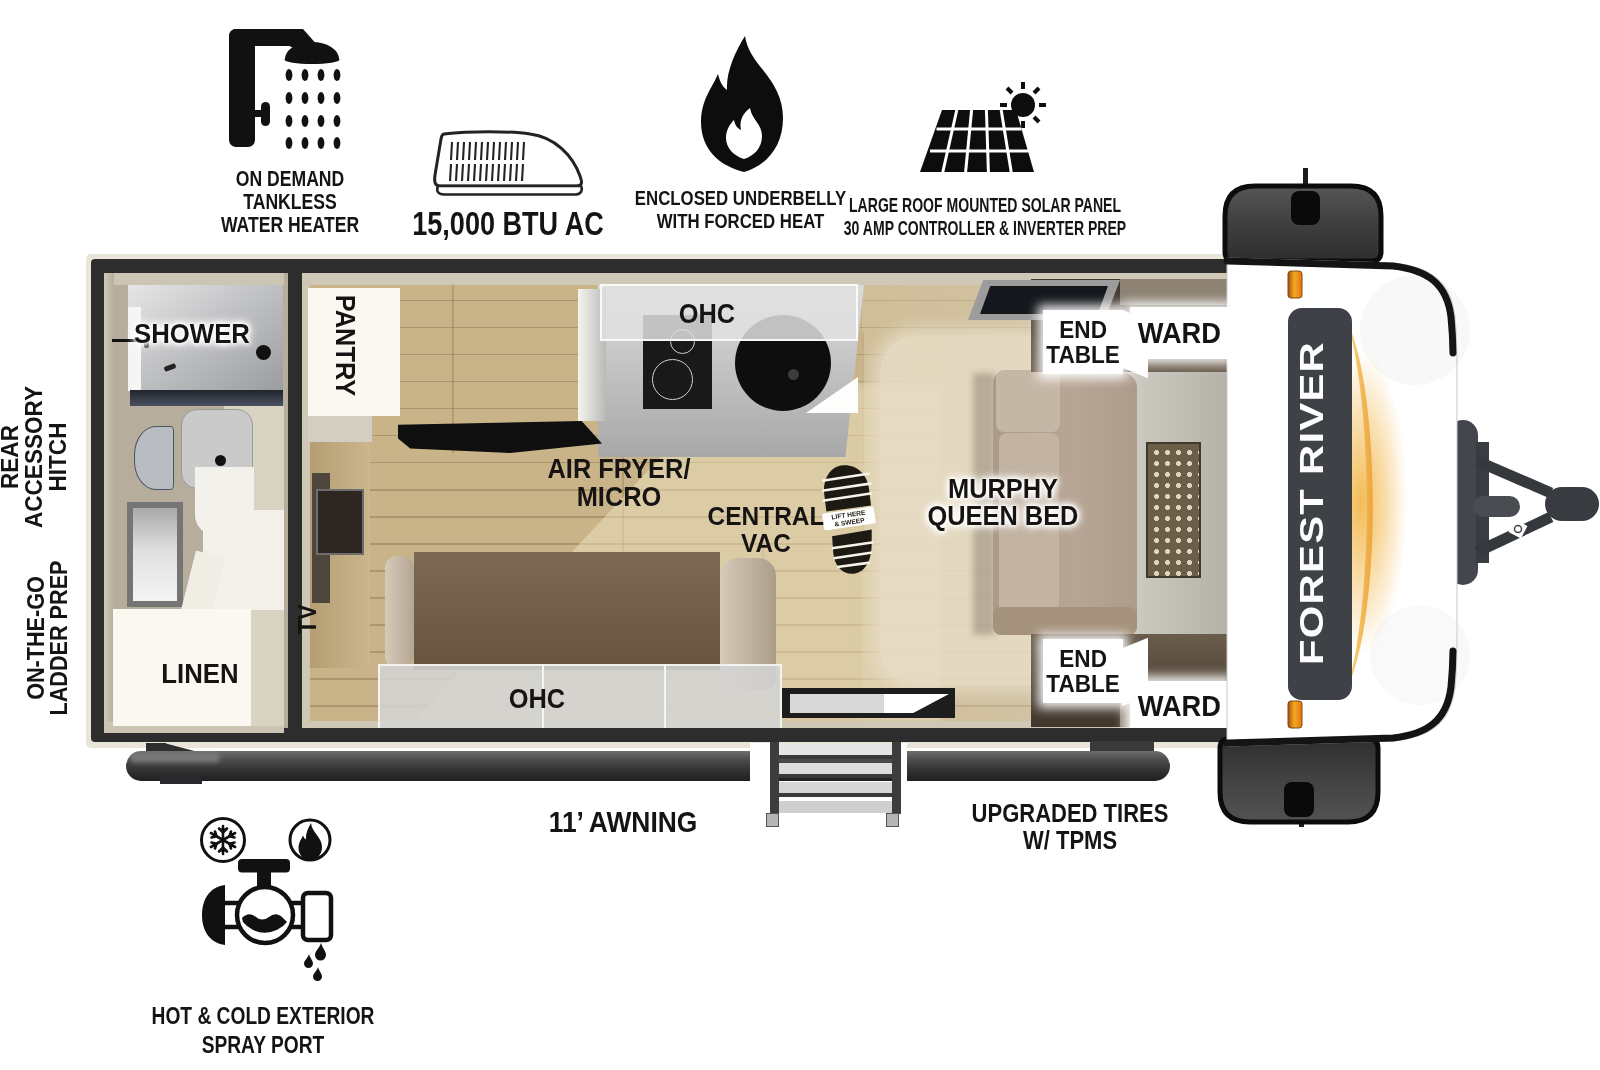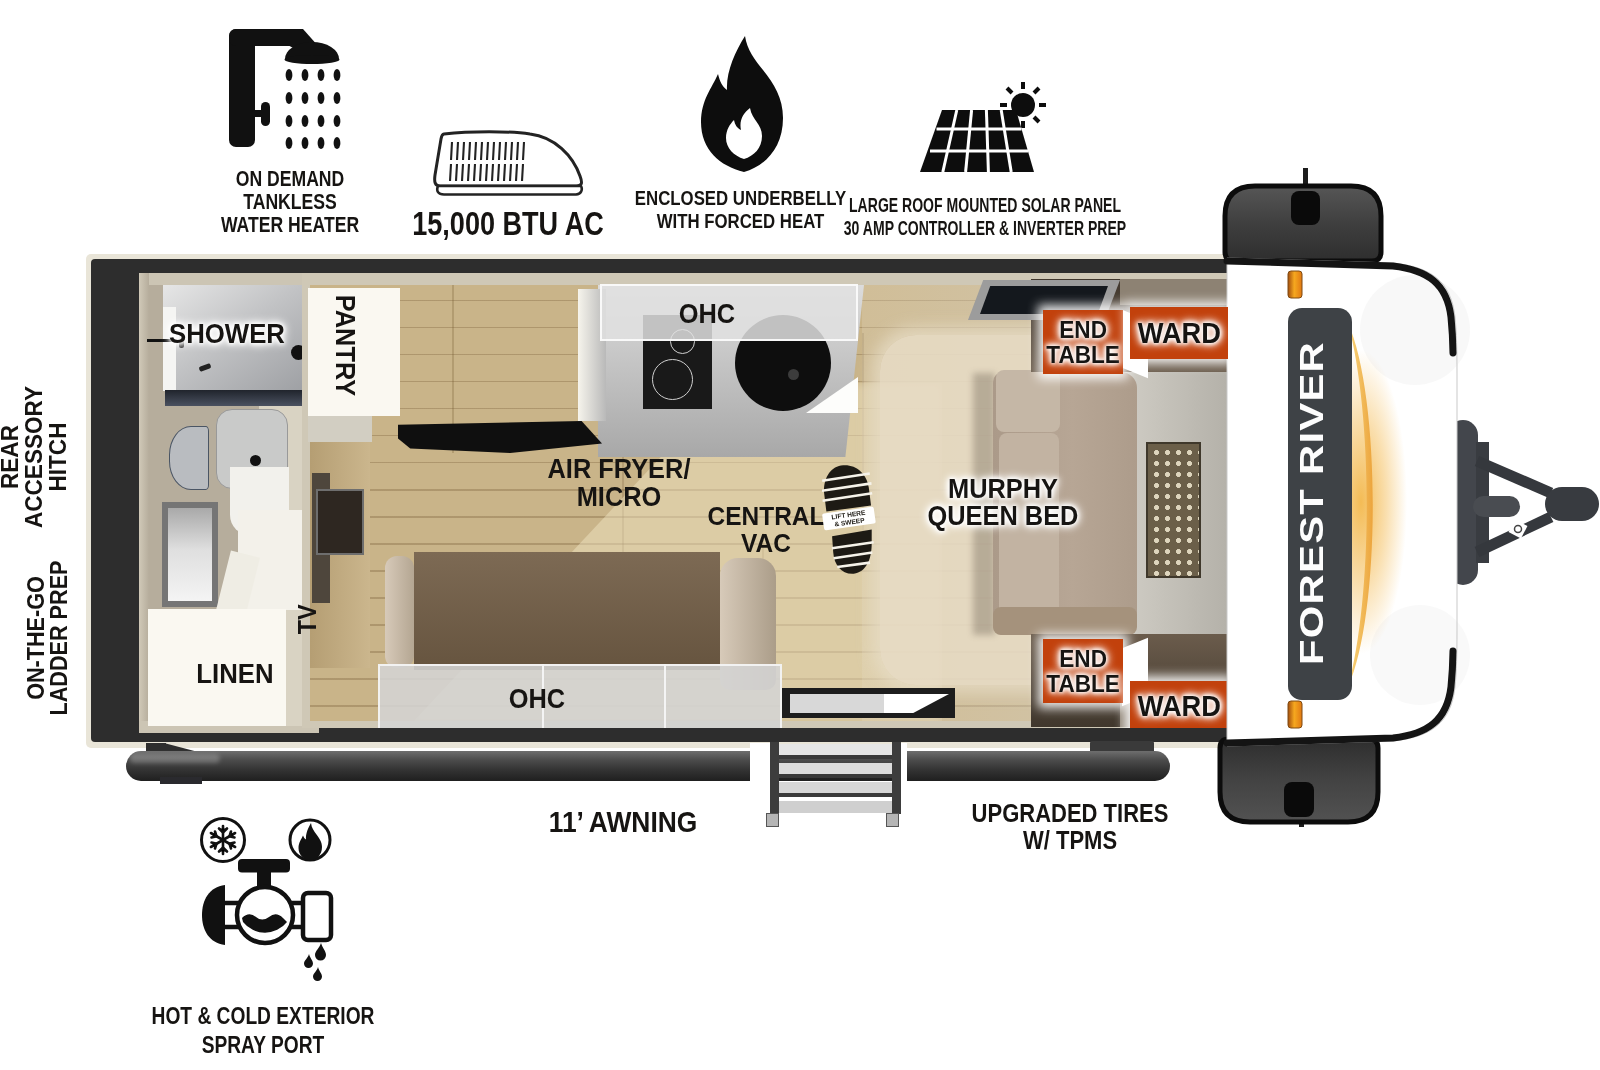--- a/index.html
+++ b/index.html
@@ -2,21 +2,21 @@
 <html><head>
 <meta charset="utf-8">
 <style>
   * { margin:0; padding:0; box-sizing:border-box; }
   html,body { background:#fff; }
   #canvas { position:relative; width:1600px; height:1070px; background:#ffffff;
     font-family:"Liberation Sans", sans-serif; overflow:hidden; }
   .abs { position:absolute; }
   .lbl { position:absolute; font-weight:bold; color:#161412; text-align:center; line-height:1.06; }
   .glow { text-shadow:0 0 4px #fff,0 0 6px #fff,0 0 8px #fff,0 0 10px #fff,0 0 12px #fff; }
-  .whitebox { position:absolute; background:#c2410c; display:flex; align-items:center; justify-content:center;
+  .whitebox { position:absolute; background:#ffffff; display:flex; align-items:center; justify-content:center;
     font-weight:bold; color:#161412; text-align:center; line-height:1.0; }
 </style>
 </head>
 <body>
 <div id="canvas">
 
   <div class="abs" id="icon-shower" style="left:222px; top:26px; width:125px; height:125px;">
     <svg width="125" height="125" viewBox="0 0 125 125">
       <g fill="#111">
         <rect x="7" y="3" width="26" height="118" rx="7"></rect>
@@ -94,21 +94,21 @@
     </svg>
   </div>
   <div class="lbl" style="left:775px; top:194px; width:420px; font-size:19.5px; line-height:23px; transform:scaleX(.72);">LARGE ROOF MOUNTED SOLAR PANEL<br>30 AMP CONTROLLER &amp; INVERTER PREP</div>
 
   <div class="lbl" style="left:-86px; top:421px; width:240px; font-size:24px; line-height:24px; transform:rotate(-90deg) scaleX(.94); z-index:3;">REAR<br>ACCESSORY<br>HITCH</div>
   <div class="lbl" style="left:-62px; top:615px; width:220px; font-size:23px; line-height:23px; transform:rotate(-90deg) scaleX(.94); z-index:3;">ON-THE-GO<br>LADDER PREP</div>
 
   <div class="abs" style="left:86px; top:254px; width:1160px; height:494px; background:#e9e5d8; border-radius:5px;"></div>
   <div class="abs" style="left:91px; top:259px; width:1150px; height:483px; background:#2d2d2d; border-radius:4px;"></div>
 
-  <div class="abs" id="bathroom" style="left:104px; top:273px; width:184px; height:455px; background:#b6ad9c;margin-left:35px;">
+  <div class="abs" id="bathroom" style="left:104px; top:273px; width:184px; height:455px; background:#b6ad9c;">
     <div class="abs" style="left:0; top:0; width:180px; height:12px; background:#ccc5b4;"></div>
     <div class="abs" style="left:0; top:0; width:10px; height:460px; background:linear-gradient(90deg,#d0c9b8,#b6ad9c);"></div>
     <div class="abs" style="left:0; top:448px; width:180px; height:12px; background:#ccc5b4;"></div>
 
     <div class="abs" style="left:24px; top:12px; width:155px; height:105px; background:linear-gradient(145deg,#e6e6e6 0%,#c2c3c5 45%,#9b9da1 100%);"></div>
     <div class="abs" style="left:24px; top:34px; width:13px; height:84px; background:#f5f5f3;"></div>
     <div class="abs" style="left:152px; top:72px; width:15px; height:15px; background:#111; border-radius:50%;"></div>
     <div class="abs" style="left:8px; top:66px; width:36px; height:2.5px; background:#111;"></div>
     <div class="abs" style="left:40px; top:61px; width:5px; height:14px; background:#222; border-radius:2px;"></div>
     <div class="abs" style="left:60px; top:92px; width:12px; height:5px; background:#222; border-radius:2px; transform:rotate(-20deg);"></div>

